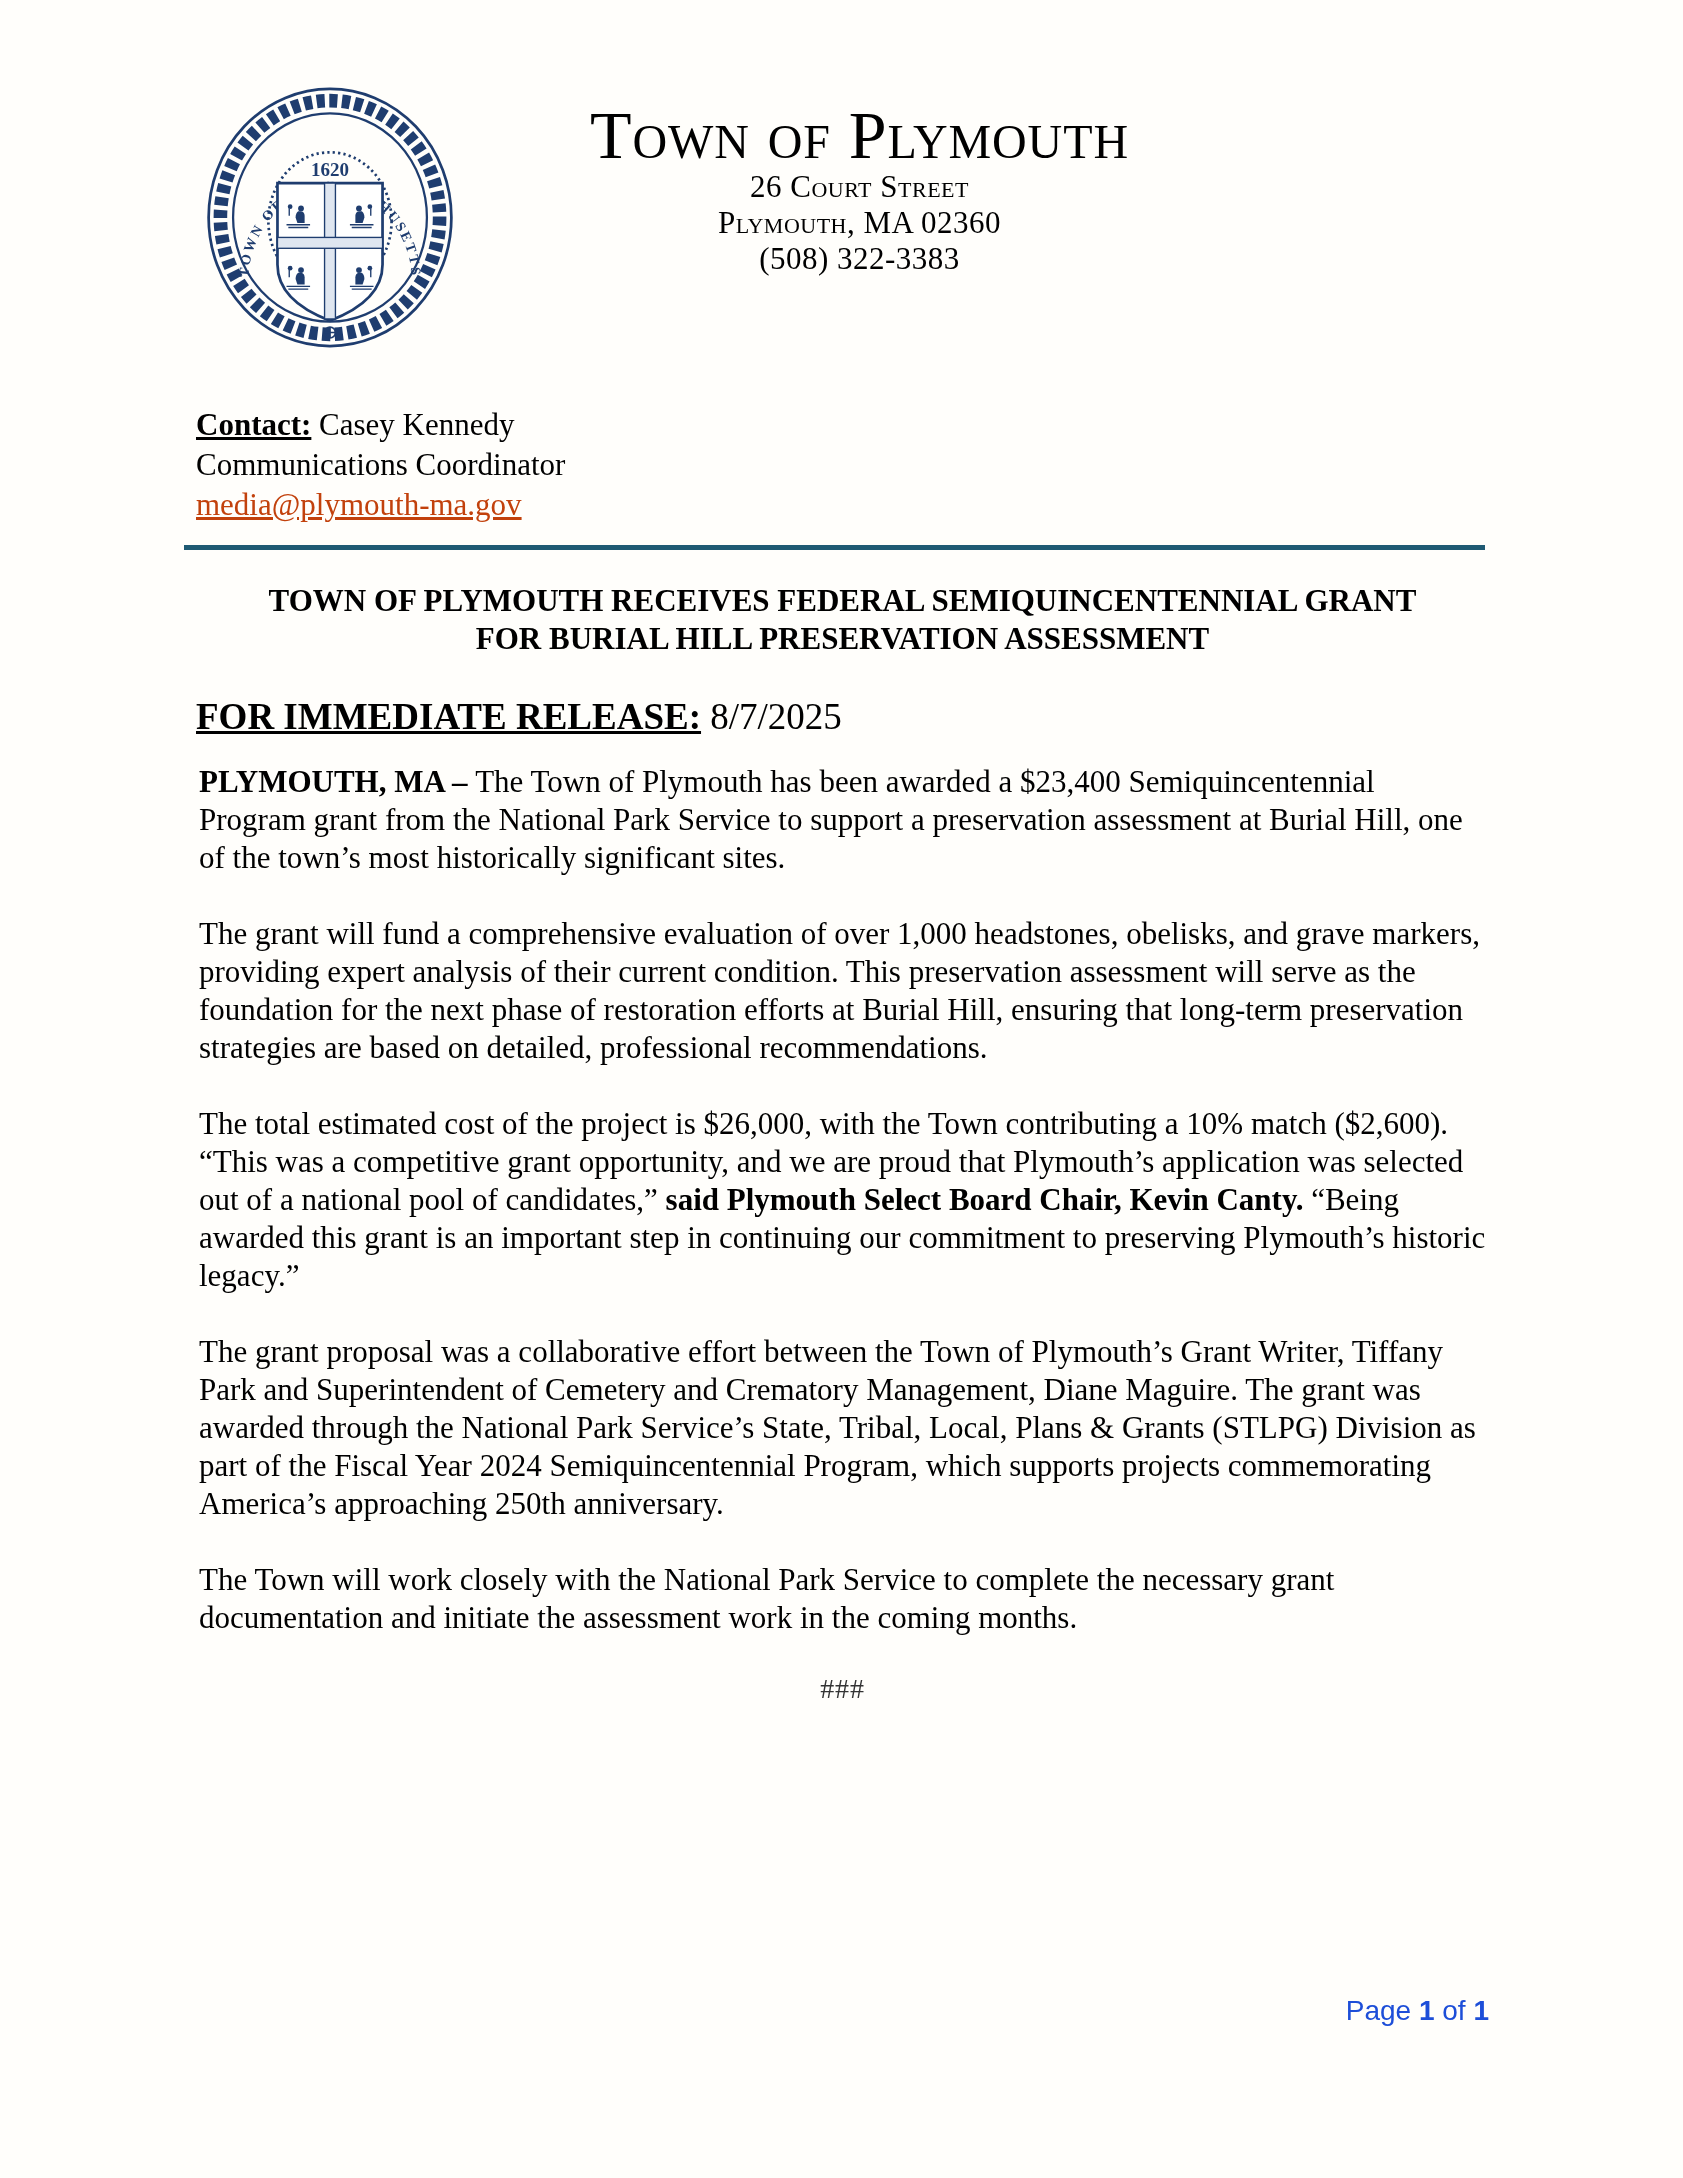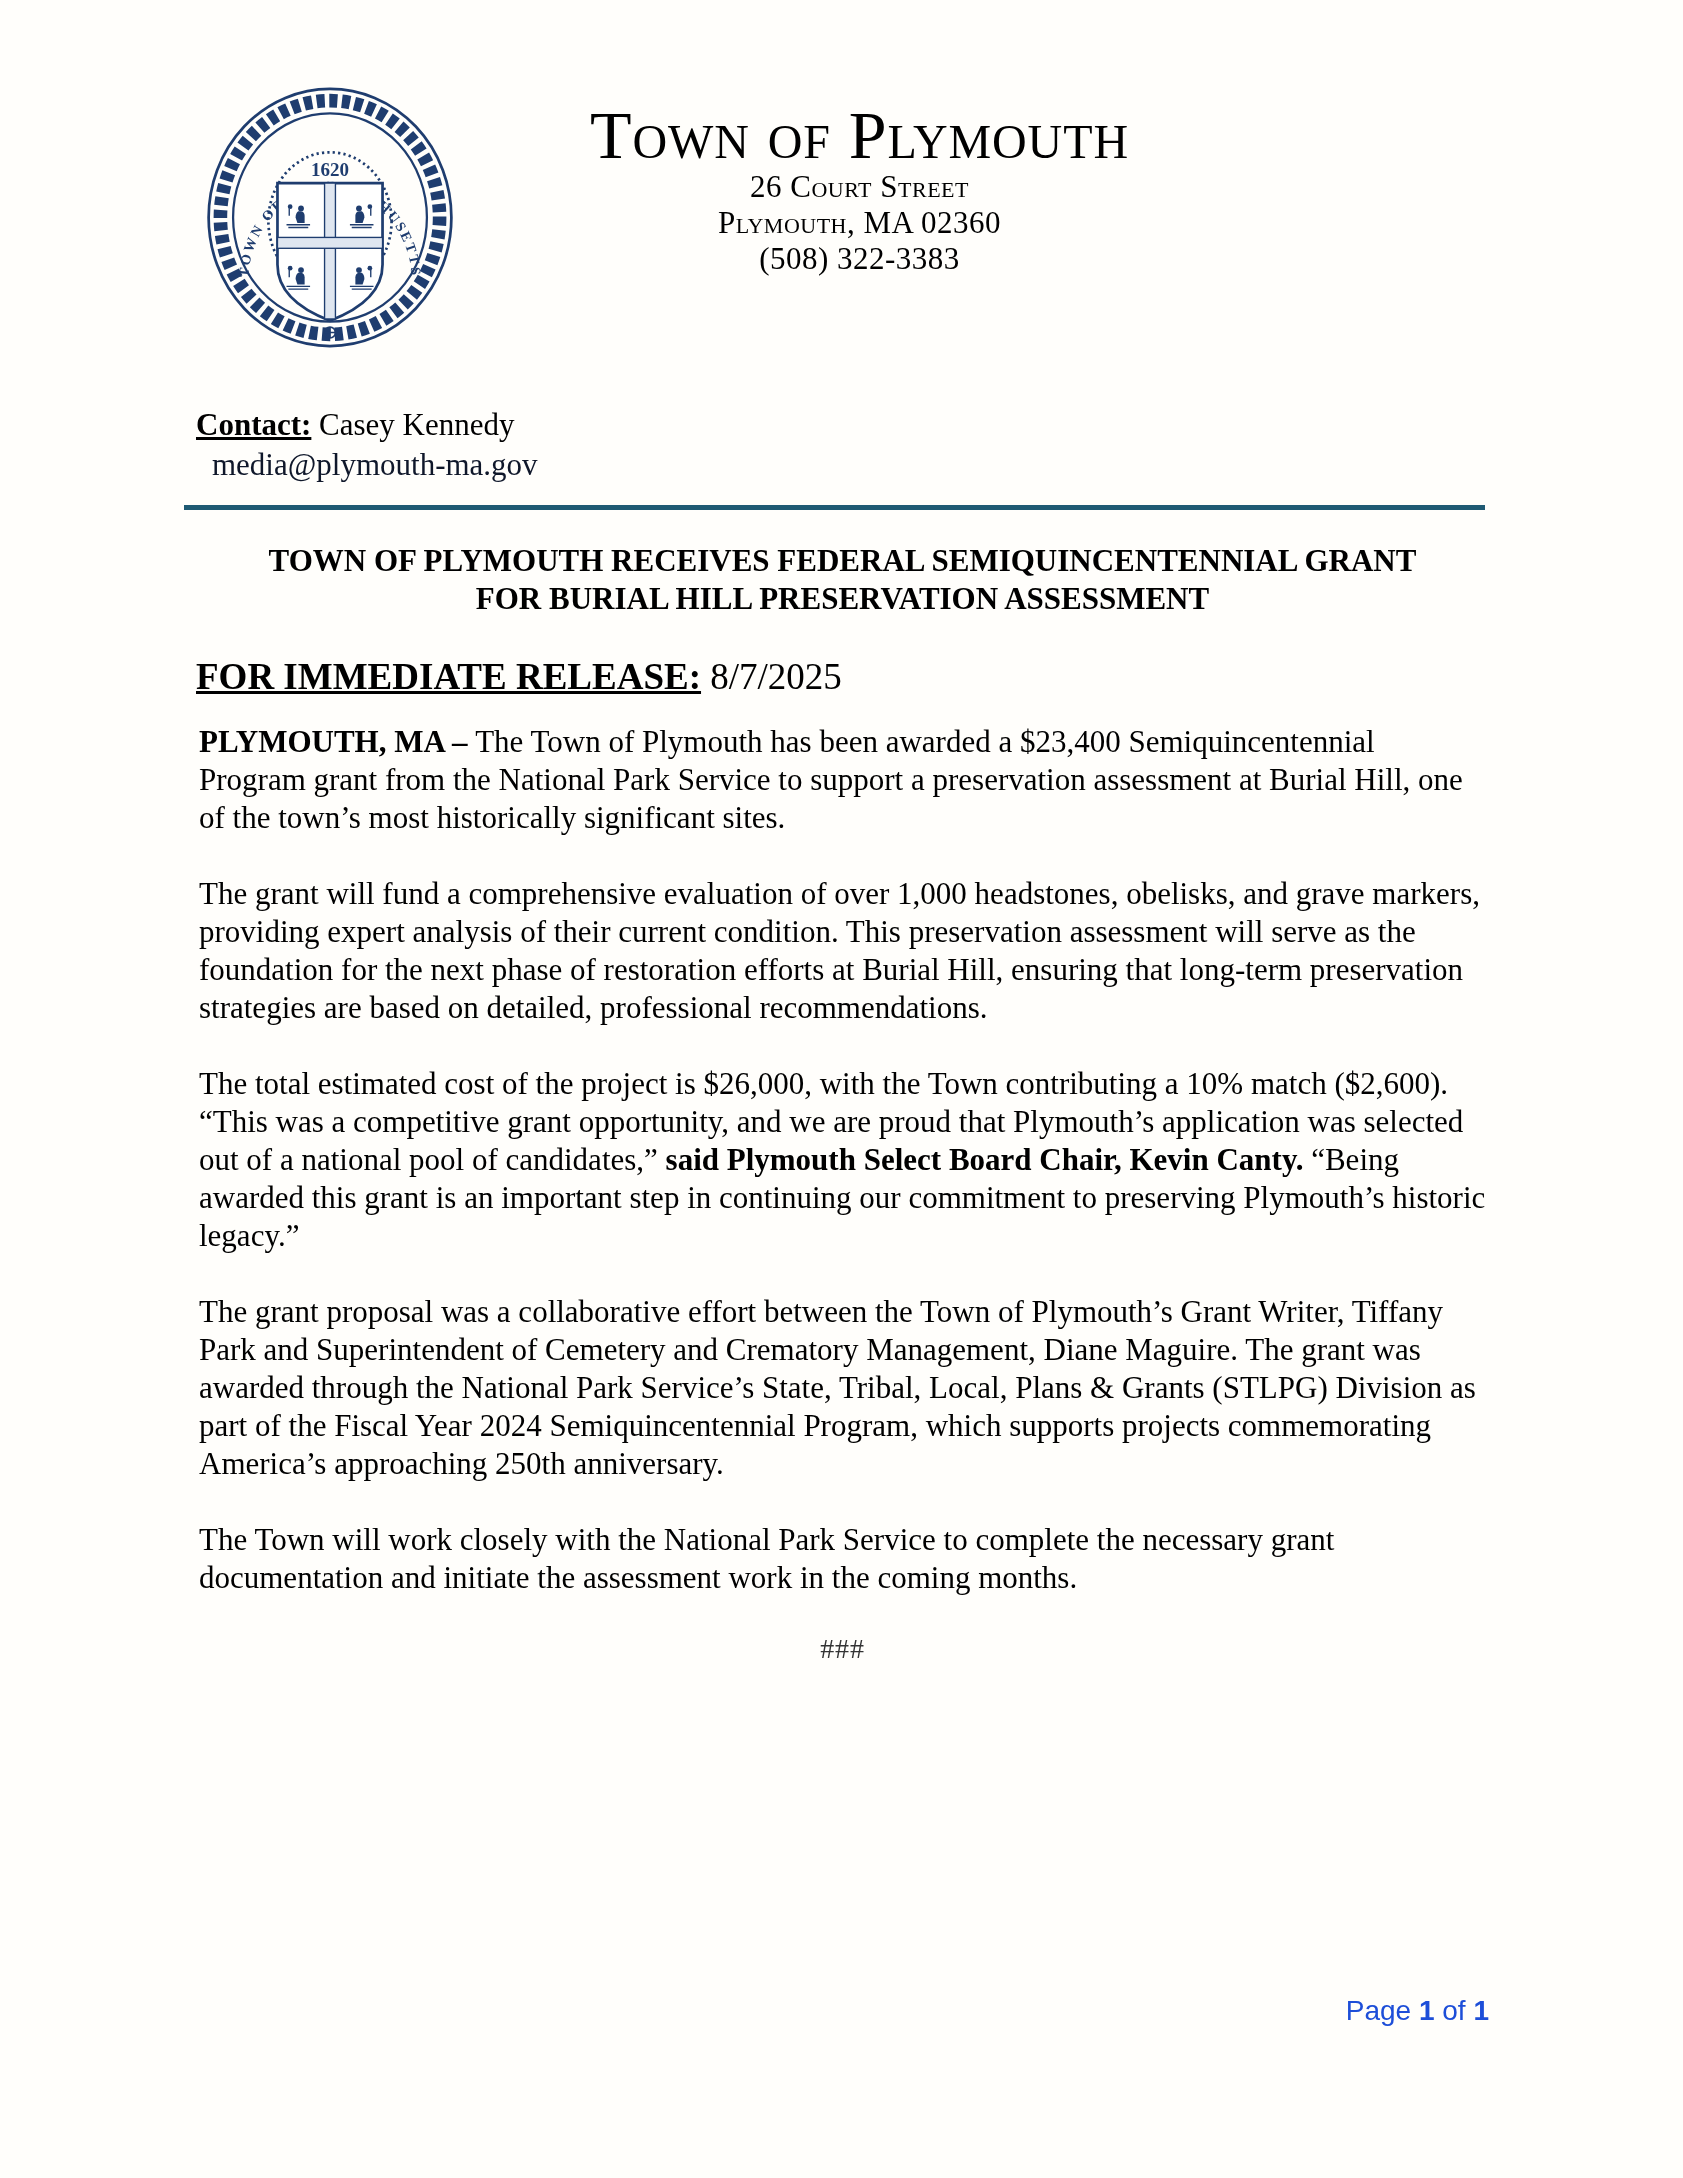--- a/index.html
+++ b/index.html
@@ -21,21 +21,21 @@
   }
   .hdr-line{
     font-size:31px;line-height:36px;font-variant:small-caps;letter-spacing:0.5px;
   }
   .hdr-line.first{margin-top:16px;}
 
   
   .content{position:absolute;left:196px;top:0;width:1293px;}
   .contact-block{margin-top:405px;font-size:31px;line-height:40px;}
   .bold{font-weight:bold;text-decoration:underline;}
-  a.email-link{color:#0f172a;cursor:pointer;margin-left:16px;}
+  a.email-link{color:#c2410c;text-decoration:underline;cursor:pointer;}
   .rule{margin-top:20px;height:4.5px;background:#1f5a73;border:none;width:1301px;margin-left:-11.7px;}
 
   .headline{
     margin-top:32px;text-align:center;font-weight:bold;font-size:31px;line-height:38px;
   }
   .release-line{margin-top:40px;font-size:37px;line-height:38px;}
   p.press-par{
     margin:3px;margin-top:27px;font-size:31px;line-height:38px;text-align:left;
   }
   p.press-par + p.press-par{margin-top:38px;}
@@ -114,20 +114,21 @@
     <div class="hdr-line">(508) 322-3383</div>
   </div>
 
   <div class="content">
 
     <div class="contact-block">
       <div>
         <span class="bold">Contact:</span>
         <span>Casey Kennedy</span>
       </div>
+      <div>Communications Coordinator</div>
       <div>
         <a class="email-link">media@plymouth-ma.gov</a>
       </div>
     </div>
 
     <hr class="rule">
 
     <div class="headline">
       <div>TOWN OF PLYMOUTH RECEIVES FEDERAL SEMIQUINCENTENNIAL GRANT</div>
       <div>FOR BURIAL HILL PRESERVATION ASSESSMENT</div>

